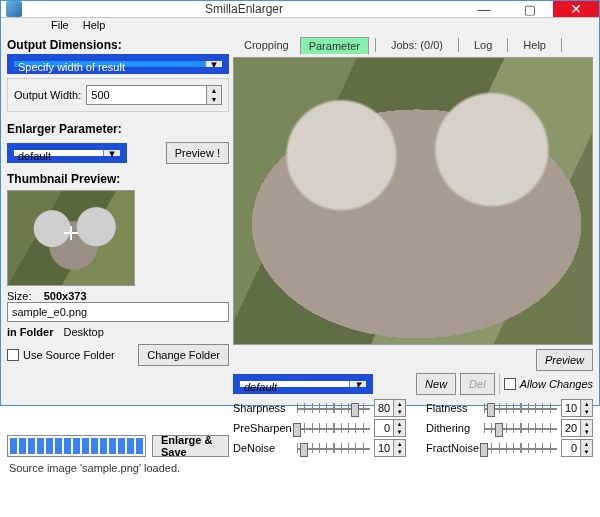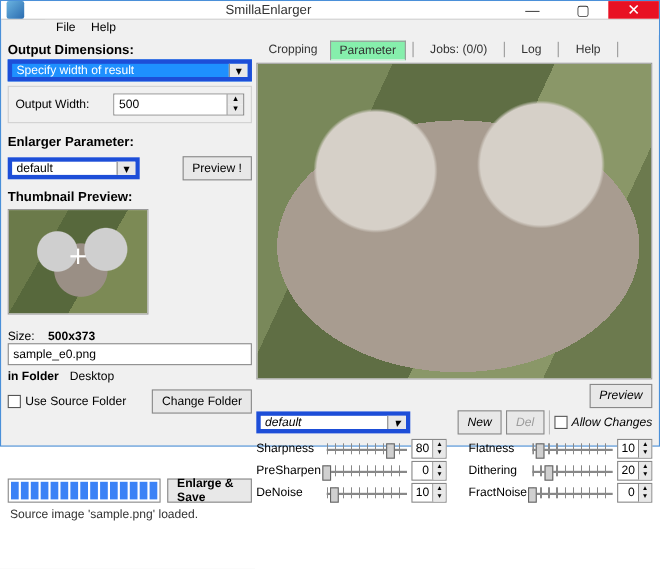--- a/index.html
+++ b/index.html
@@ -12,25 +12,25 @@
   .win-btn { width: 46px; height: 100%; display:flex;align-items:center;justify-content:center; font-size:13px; font-family: Arial; line-height:1; }
   .win-btn.min { color:#333; }
   .win-btn.max { color:#333; }
   .win-btn.close { background:#e81123; color:#fff; font-size:14px; }
   .menubar { height: 20px; background:#f0f0f0; display:flex; align-items:center; padding:0 4px; gap:2px;margin-left:40px; }
   .menu-item { padding:1px 6px; }
   .content { flex:1; display:flex; padding:4px 6px 2px 6px; gap:4px; }
   .left { width: 222px; display:flex; flex-direction:column; }
   .right { flex:1; display:flex; flex-direction:column; }
   .group-title { font-weight:bold; font-size:12px; margin:2px 0; }
-  .combo { display:flex; align-items:flex-start; height:20px; border:4px solid #1d4ed8; background:#fff; position:relative; }
+  .combo { display:flex; align-items:flex-start; height:20px; border:7px solid #1d4ed8; background:#fff; position:relative; }
   .combo.sel { background:#1e90ff; color:#fff; }
   .combo .arrow { width:17px; height:100%; background:#e8e8e8; border-left:1px solid #888; display:flex;align-items:center;justify-content:center; color:#000; }
   .combo .val { flex:1; padding:0 4px; }
-  .indent-box { border:1px solid #d0d0d0; padding:6px 6px; margin-top:4px; display:flex; align-items:center; gap:22px; }
+  .indent-box { border:1px solid #d0d0d0; padding:6px 6px; margin-top:4px; display:flex; align-items:center; gap:5px; }
   .label { }
   .spin { display:flex; border:1px solid #888; background:#fff; height:20px; flex:1; }
   .spin input { border:none; outline:none; width:100%; padding:0 4px; font-size:11px; }
   .spin .sp-btns { width:17px; border-left:1px solid #888; display:flex; flex-direction:column; }
   .spin .sp-btns div { flex:1; display:flex;align-items:center;justify-content:center; font-size:7px; background:#e8e8e8; }
   .row { display:flex; align-items:center; gap:6px; margin-top:4px; }
   .btn { border:1px solid #888; background:#e8e8e8; padding:2px 8px; height:22px; display:inline-flex; align-items:center; justify-content:center; }
   .thumb-box { border:1px solid #999; background:#fff; width:128px; height:96px; margin-top:2px; position:relative; overflow:hidden; }
   .koala { position:absolute; inset:0; background:
      radial-gradient(circle at 35% 40%, #cfcfcf 0 18%, transparent 19%),
@@ -38,21 +38,21 @@
      radial-gradient(circle at 52% 58%, #9a8f85 0 28%, transparent 29%),
      radial-gradient(circle at 52% 68%, #3b302a 0 10%, transparent 11%),
      radial-gradient(circle at 44% 50%, #2b2b2b 0 3%, transparent 4%),
      radial-gradient(circle at 60% 50%, #2b2b2b 0 3%, transparent 4%),
      linear-gradient(120deg,#6b7a4a 0 30%, #57683c 30% 60%, #7c8a55 60% 100%);
   }
   .crosshair { position:absolute; left:50%; top:45%; width:14px; height:14px; transform:translate(-50%,-50%); }
   .crosshair::before, .crosshair::after { content:""; position:absolute; background:#fff; }
   .crosshair::before { left:6px; top:0; width:2px; height:14px; }
   .crosshair::after { top:6px; left:0; height:2px; width:14px; }
-  .size-line { margin-top:14px; }
+  .size-line { margin-top:4px; }
   .size-line b { font-weight:bold; }
   .text-input { border:1px solid #888; background:#fff; height:20px; padding:0 4px; line-height:18px; }
   .folder-row { margin-top:4px; display:flex; gap:10px; align-items:center; }
   .folder-row b { font-weight:bold; }
   .cf-row { display:flex; align-items:center; justify-content:space-between; margin-top:6px; gap:6px;}
   .checkbox { display:inline-flex; align-items:center; gap:4px; }
   .checkbox .box { width:12px; height:12px; border:1px solid #555; background:#fff; }
   .progress { border:1px solid #888; height:22px; display:flex; align-items:center; padding:2px; gap:2px; background:#fff; }
   .prog-seg { width:7px; height:100%; background:#3b82f6; }
   .bottom-row { display:flex; align-items:center; gap:6px; margin-top:auto; padding-top:6px; }

